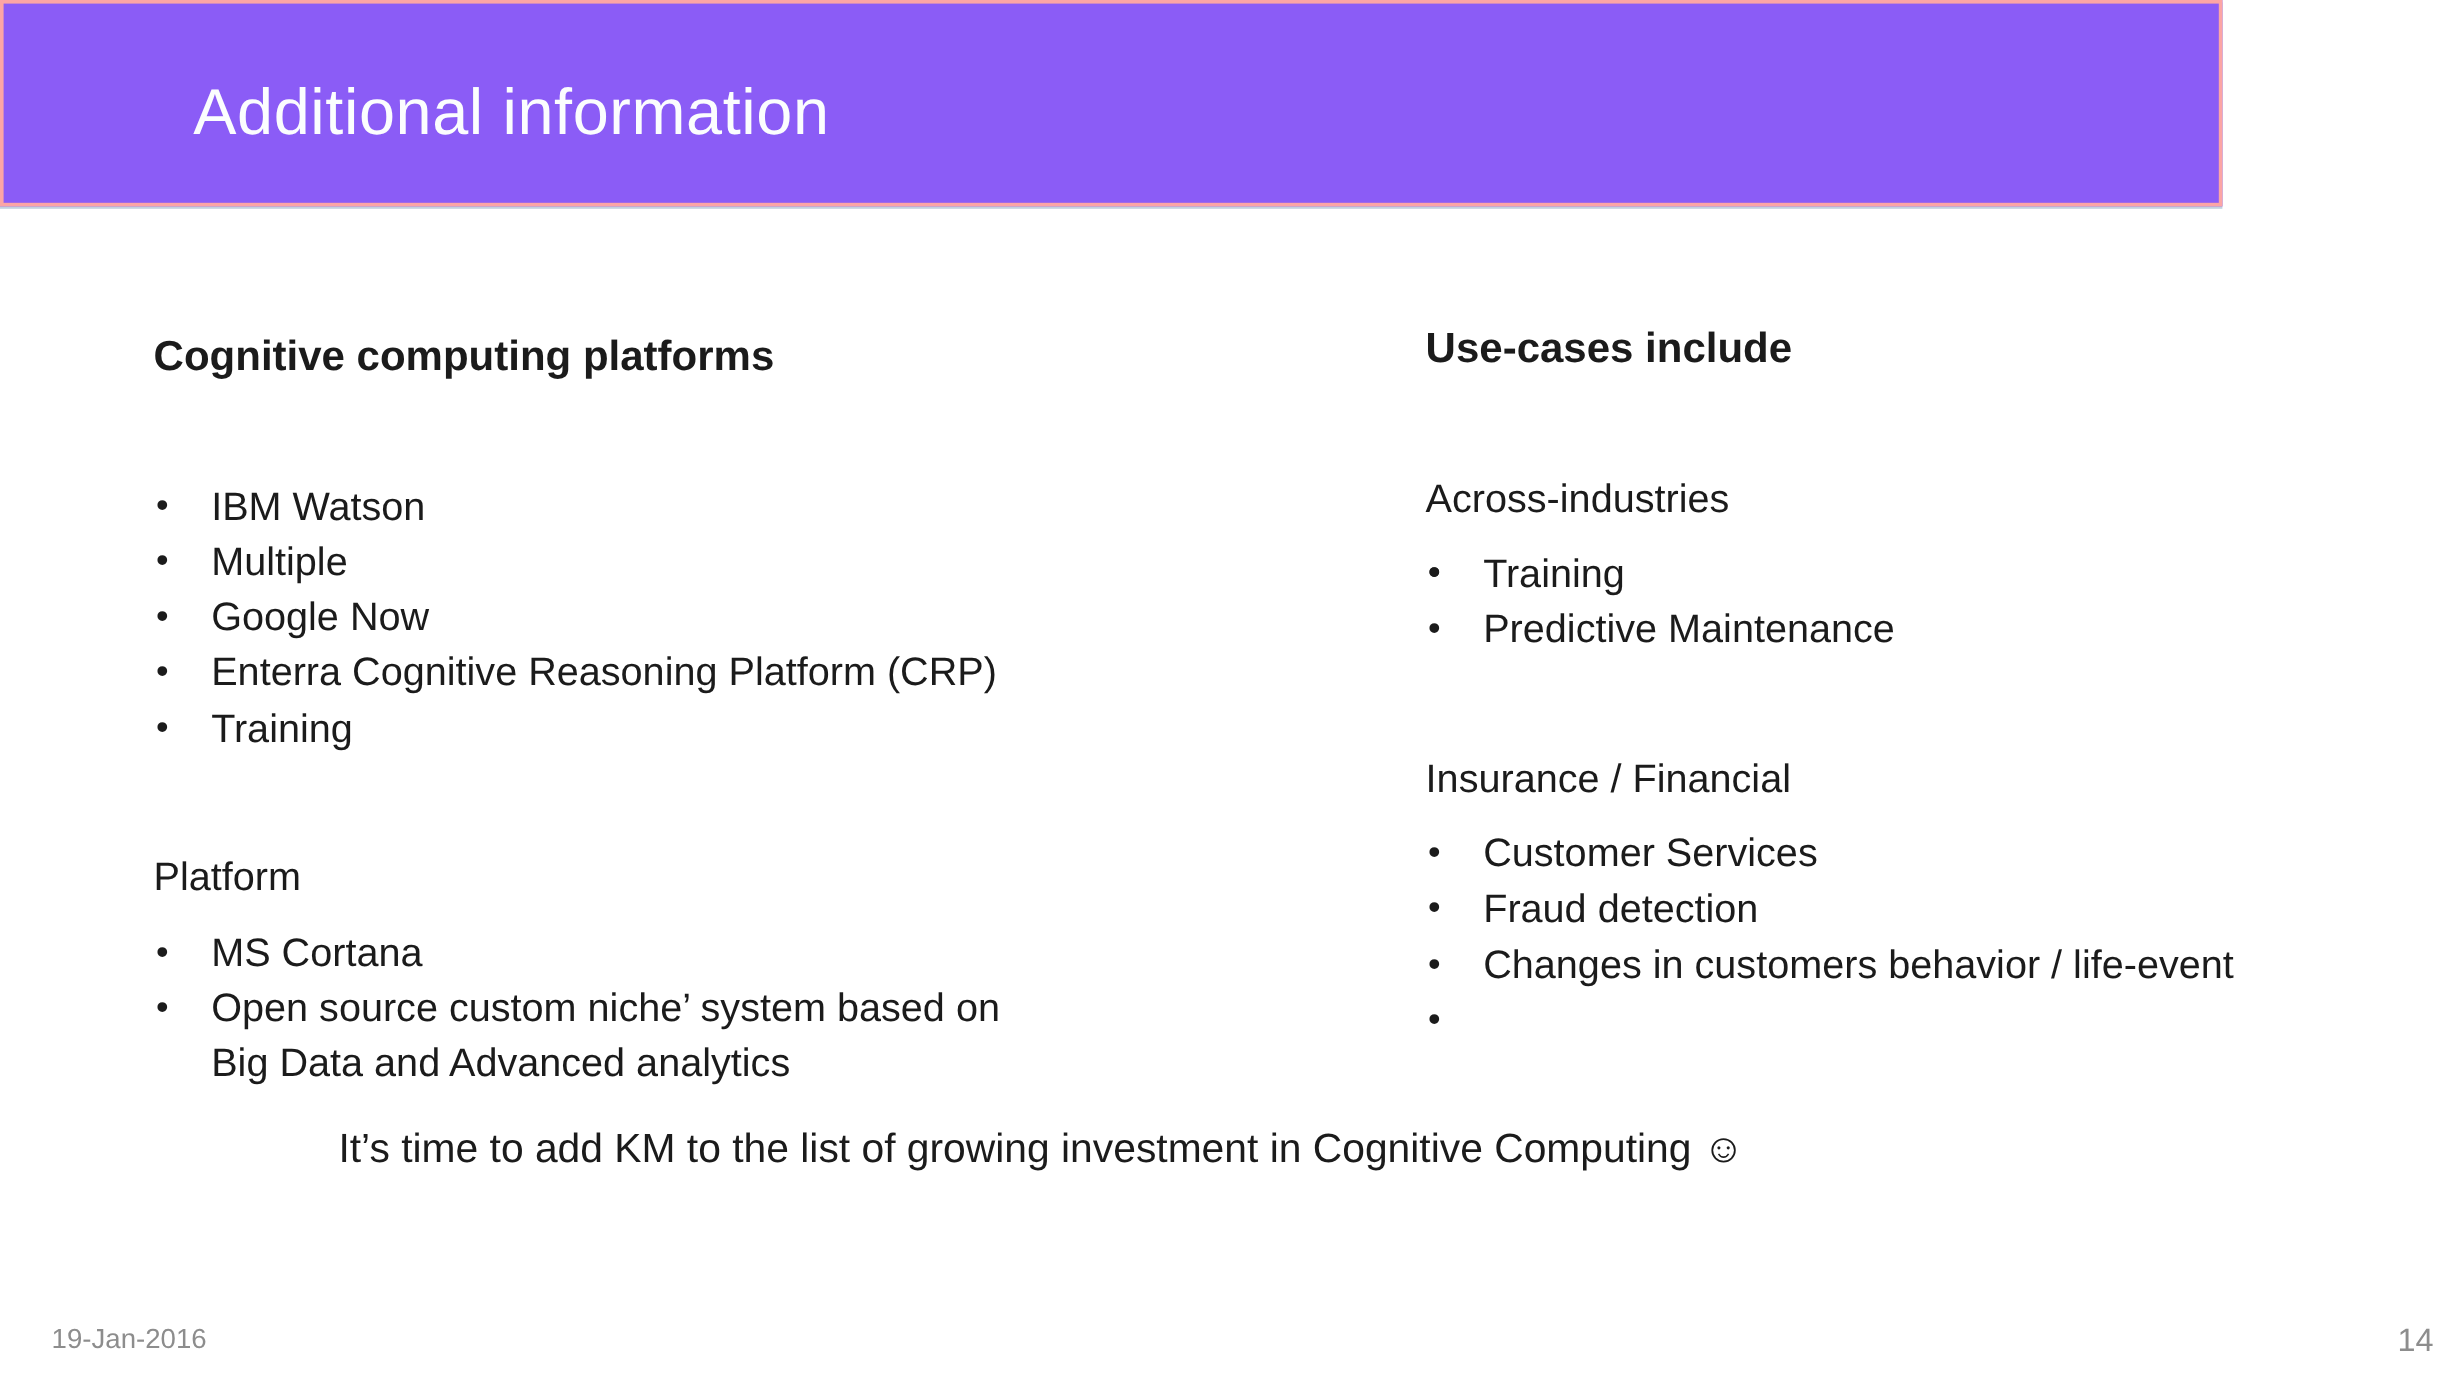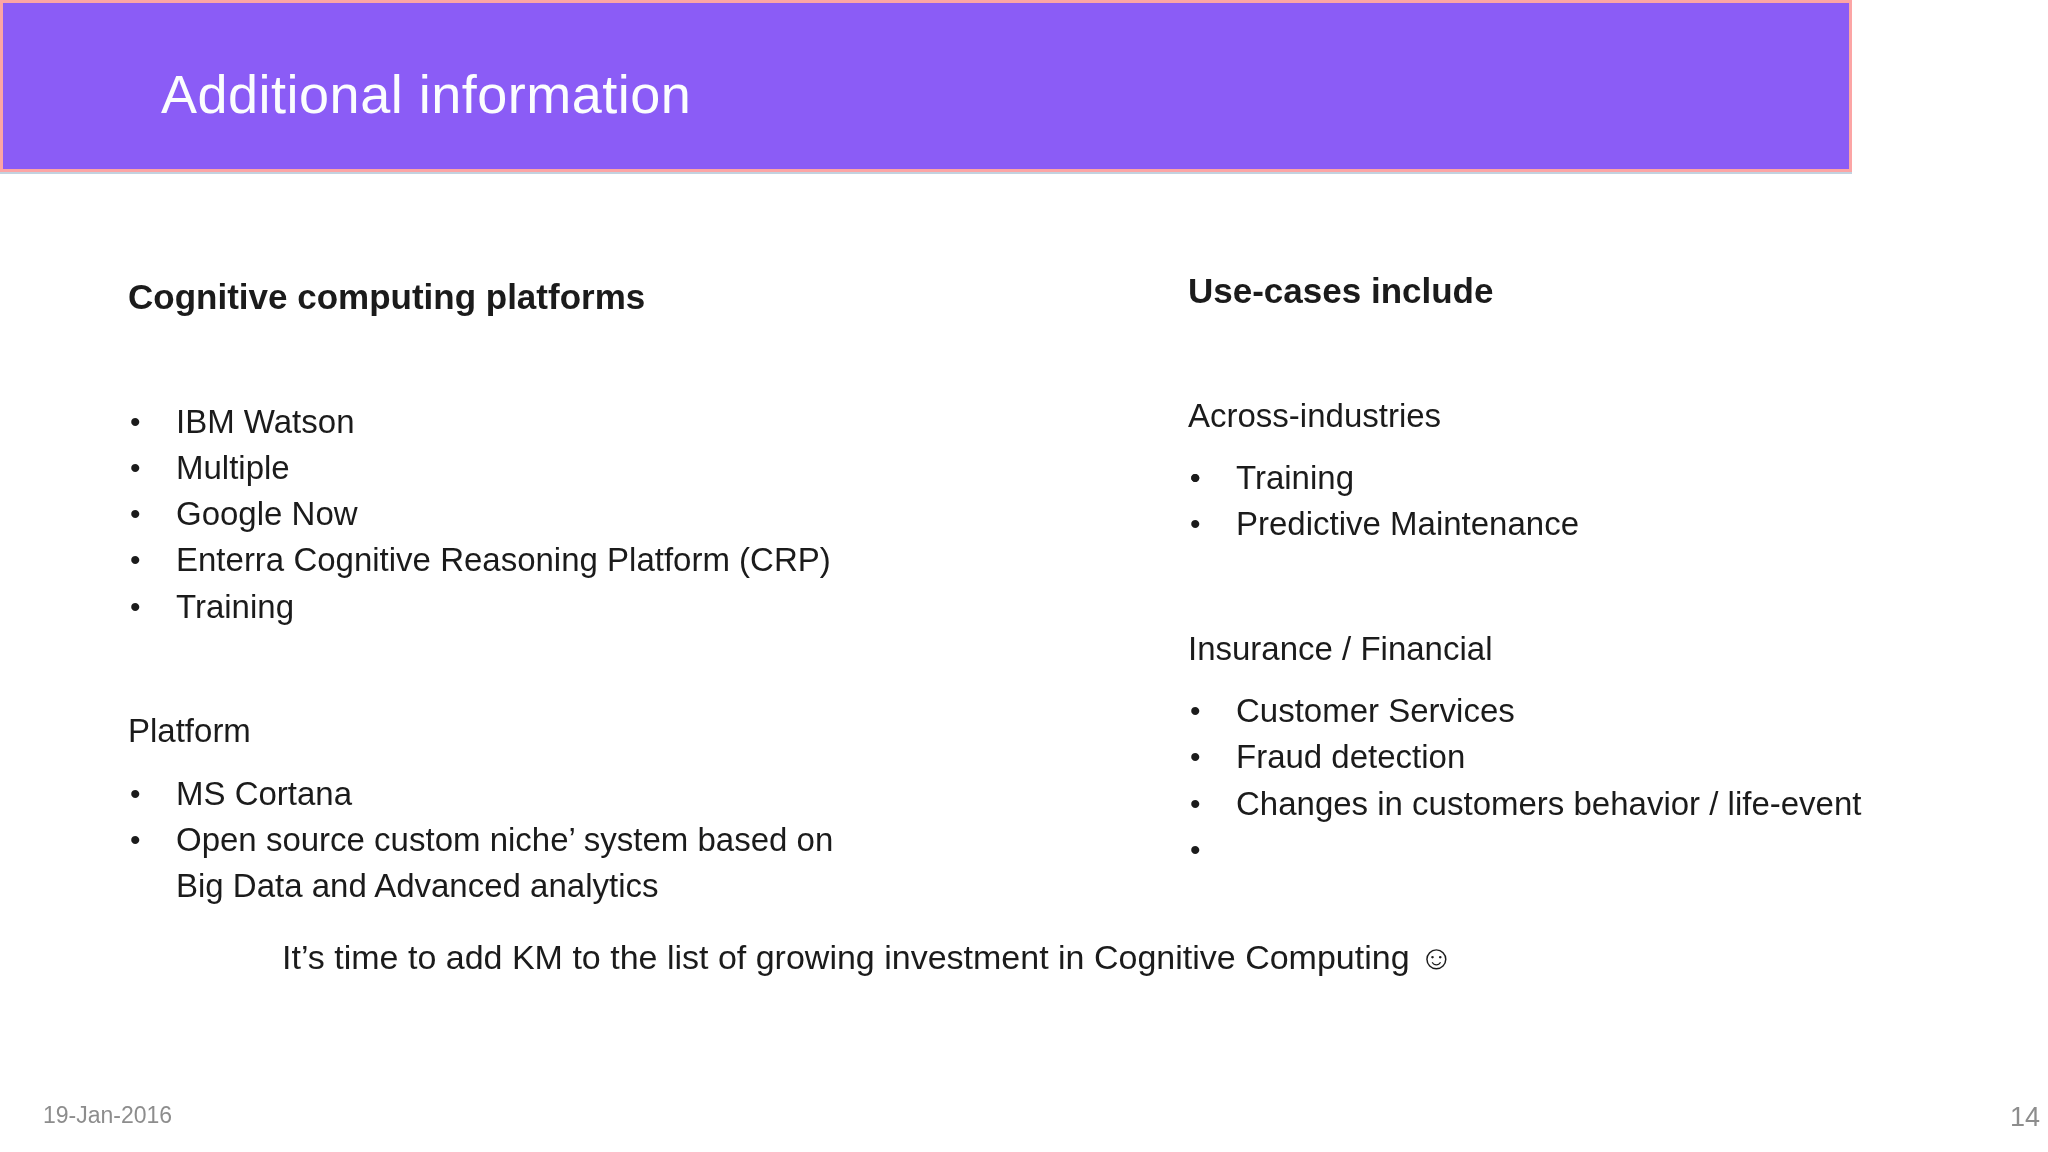--- a/index.html
+++ b/index.html
@@ -74,21 +74,21 @@
   
   .footer-date {
     position: absolute;
     left: 43px;
     top: 1102px;
     font-size: 23px;
     color: #8d8d8d;
   }
   .page-number {
     position: absolute;
-    right: 8px;
+    right: 20px;
     top: 1102px;
     font-size: 27px;
     color: #8d8d8d;
     text-align: center;
   }
 </style>
 </head>
 <body>
 
 <div class="slide">

